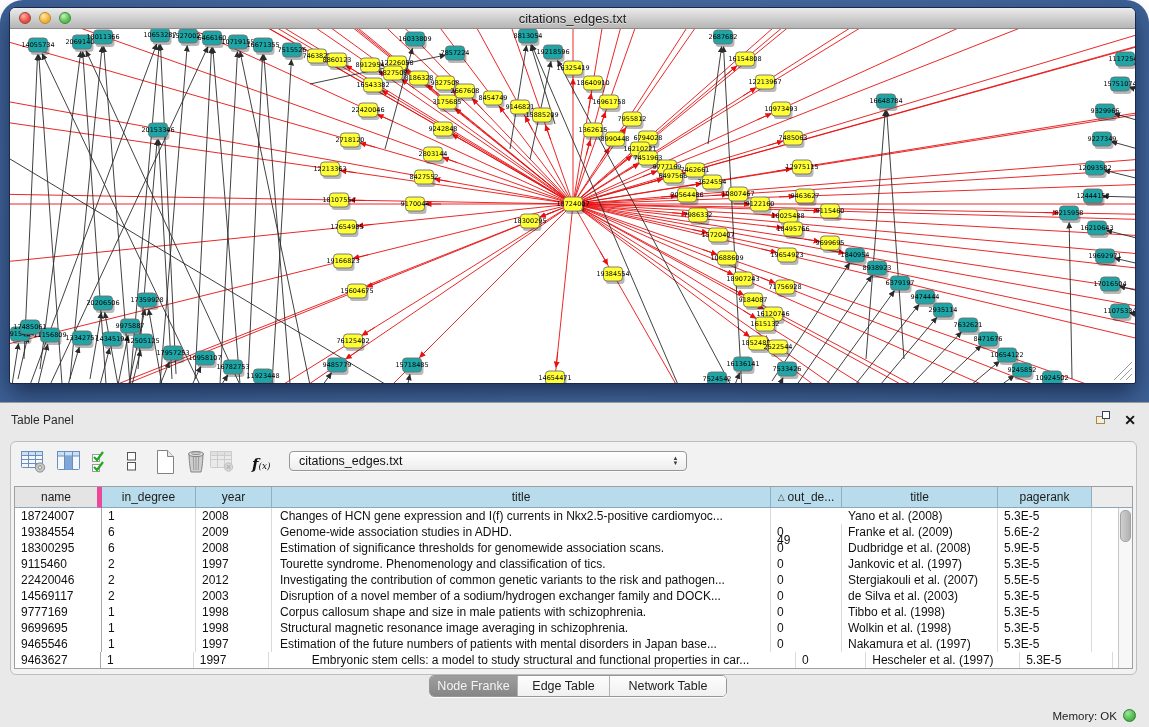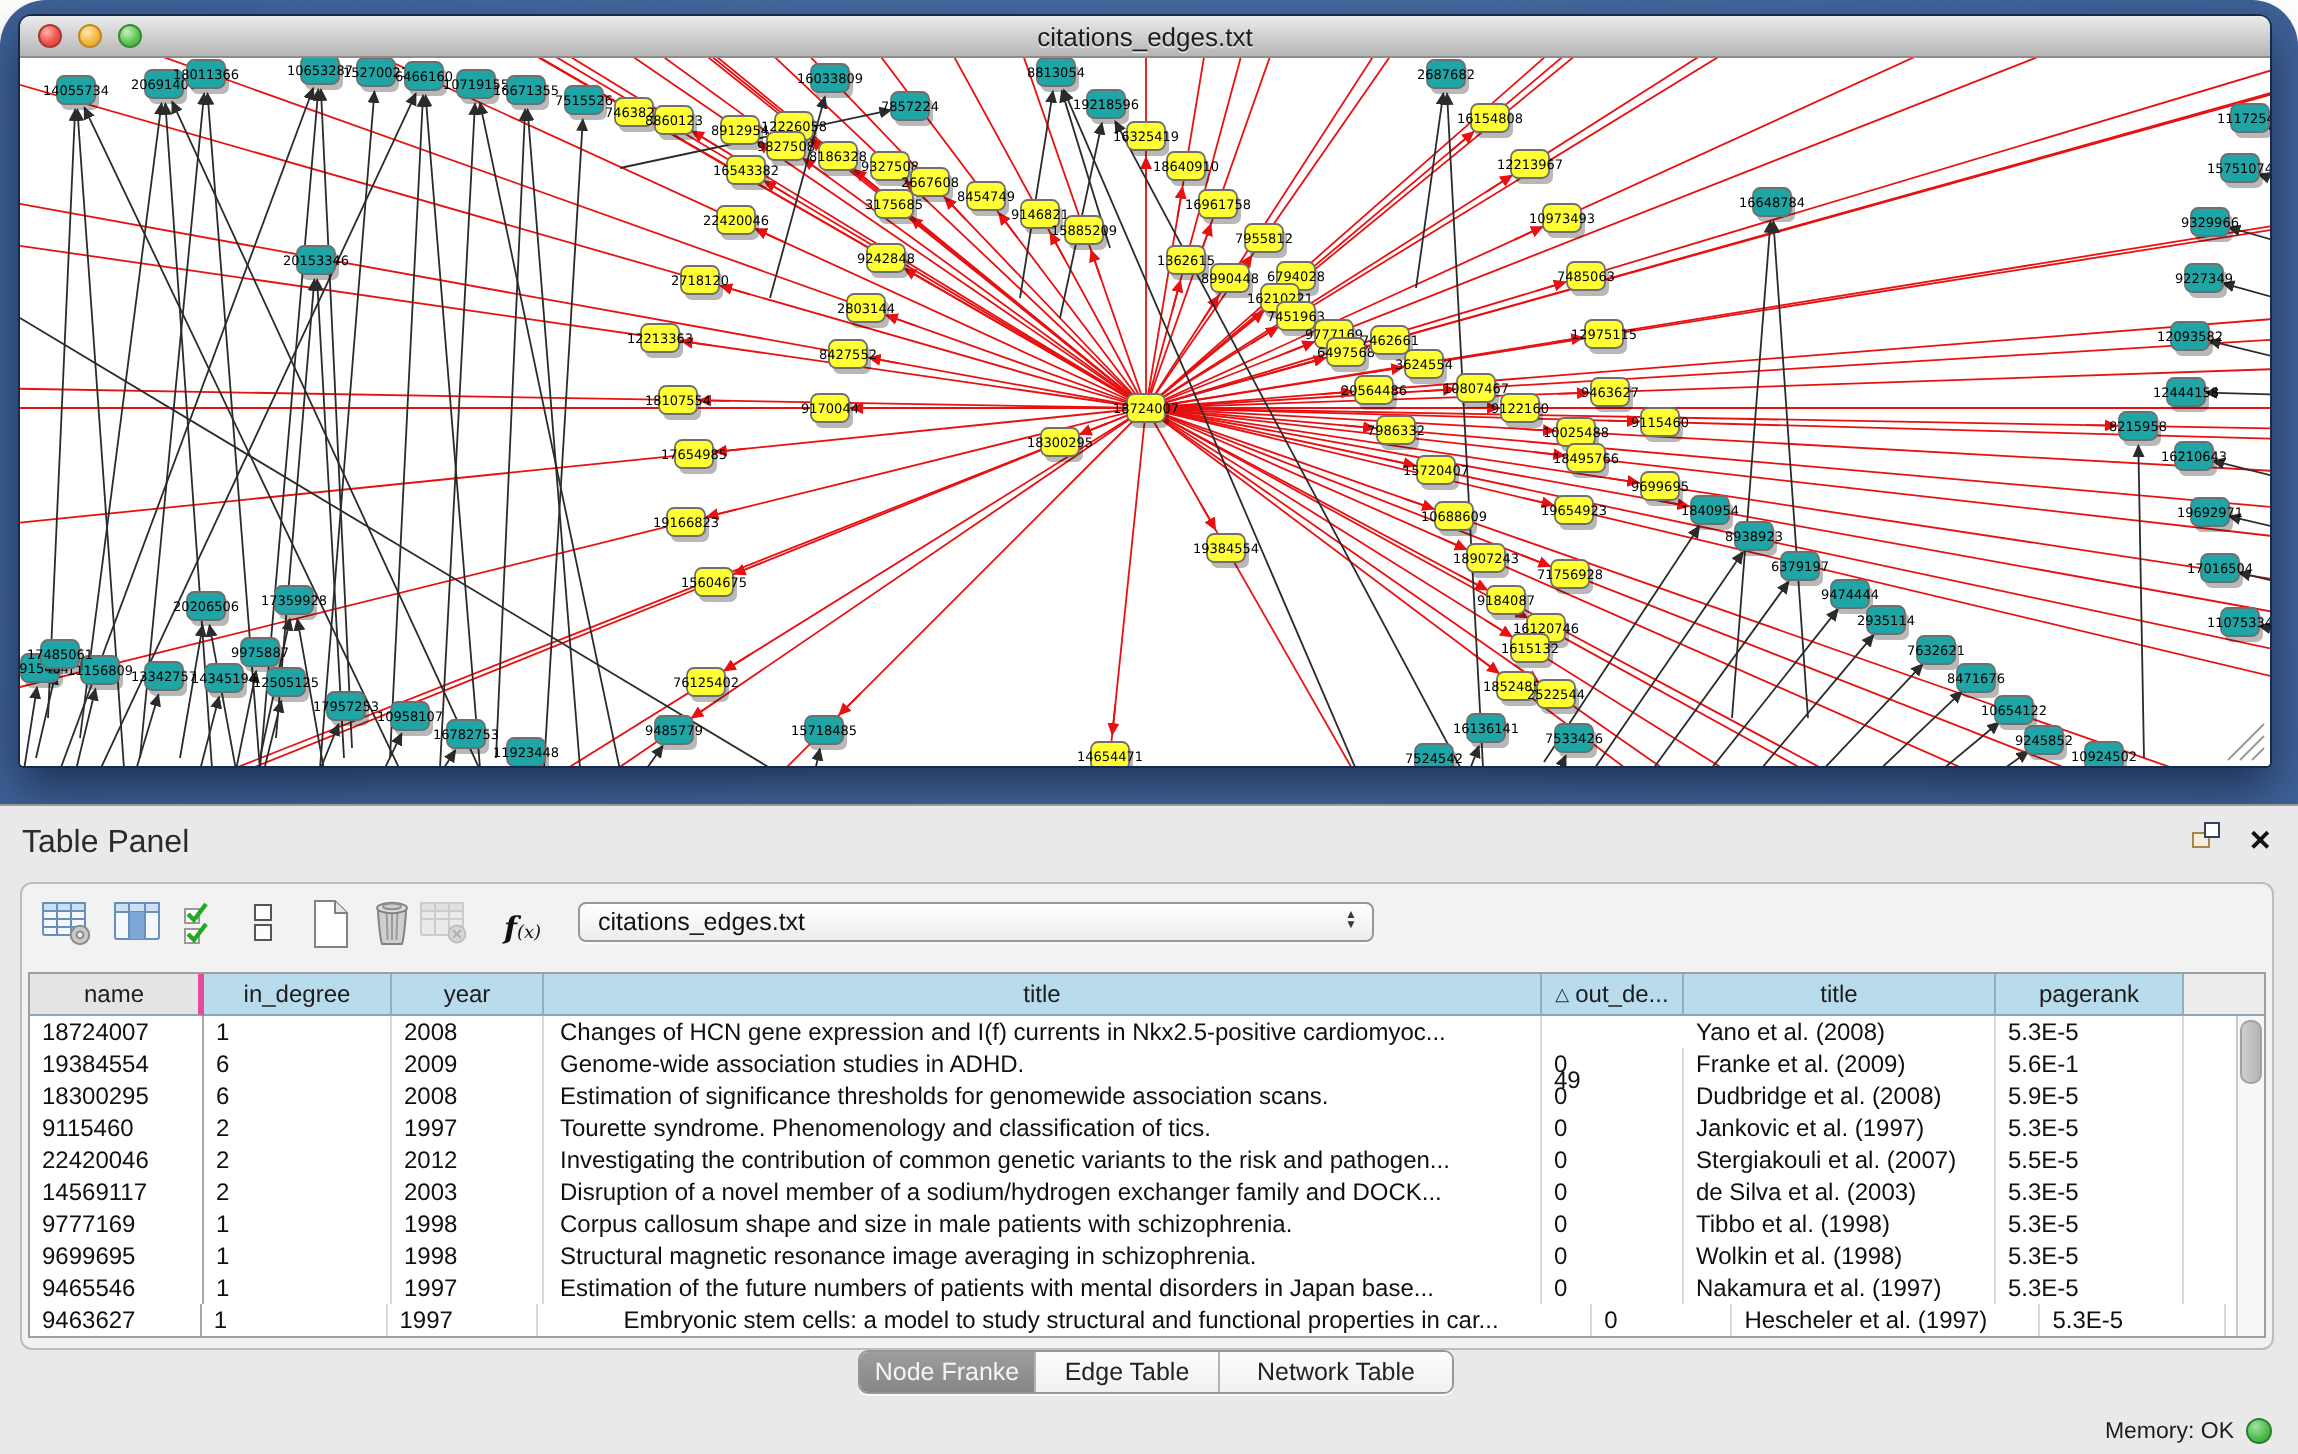--- a/index.html
+++ b/index.html
@@ -20,21 +20,21 @@
   .light.red{background:radial-gradient(circle at 35% 30%, #ffb3ab, #ee544a 55%, #cf3e35);border:1px solid #a83a32;}
   .light.yellow{background:radial-gradient(circle at 35% 30%, #ffe9b0, #f6b73c 55%, #dd9f2e);border:1px solid #bb8a25;}
   .light.green{background:radial-gradient(circle at 35% 30%, #c8f0c0, #61c555 55%, #3fa53a);border:1px solid #388a33;}
   .wtitle{font-size:13px;color:#1c1c1c;text-shadow:0 1px 0 rgba(255,255,255,.55);}
   .canvas{position:relative;height:354px;background:#fff;overflow:hidden;border-radius:0 0 2px 2px;}
   #graph{position:absolute;left:0;top:0;}
 
   
   .table-panel{position:absolute;left:0;top:402px;width:1149px;height:325px;
       background:#e9e9e9;border-top:1px solid #9a9a9a;}
-  .panel-title{position:absolute;left:11px;top:10px;font-size:16px;color:#2b2b2b;}
+  .panel-title{position:absolute;left:11px;top:10px;font-size:12px;color:#2b2b2b;}
   .panel-icons{position:absolute;right:13px;top:7px;display:flex;gap:13px;align-items:center;}
   .close-x{font-size:14px;font-weight:900;color:#111;line-height:14px;cursor:default;}
   .container{position:absolute;left:10px;top:38px;width:1127px;height:234px;box-sizing:border-box;
       background:#f2f2f2;border:1px solid #bdbdbd;border-radius:6px;}
   .tool{position:absolute;top:7px;}
   .fx{font-family:"DejaVu Serif",serif;font-style:italic;color:#111;top:12px;}
   .fx b{font-size:15px;font-weight:bold;}
   .fx i{font-size:9px;}
   .combo{position:absolute;left:278px;top:9px;width:398px;height:20px;box-sizing:border-box;
       background:linear-gradient(#ffffff,#ededed);border:1px solid #979797;border-radius:4px;
@@ -42,21 +42,21 @@
   .combo-text{flex:1;padding-left:9px;font-size:12.5px;color:#111;}
   .combo-arrows{width:17px;display:flex;flex-direction:column;align-items:center;color:#3a3a3a;
       font-size:6px;line-height:5px;padding-right:2px;}
 
   .table-wrap{position:absolute;left:3px;top:44px;width:1119px;height:183px;box-sizing:border-box;
       background:#fff;border:1px solid #9f9f9f;}
   .thead{display:flex;height:21px;}
   .hcell{box-sizing:border-box;height:21px;line-height:20px;text-align:center;font-size:12px;color:#1c1c1c;
       background:var(--table-header-blue,#b9dcec);border-right:1px solid #8fb0c2;border-bottom:1px solid #8aa8ba;
       display:flex;align-items:center;justify-content:center;gap:3px;overflow:hidden;white-space:nowrap;}
-  .hcell.hname{background:#e4e4e4;border-right:3px solid #ec4899;}
+  .hcell.hname{background:#e4e4e4;border-right:5px solid #ec4899;}
   .hcell.hfill{flex:1;background:#ececec;border-right:none;}
   .tri{font-size:9px;color:#333;}
   .tbody{position:absolute;left:0;top:21px;right:13px;bottom:0;overflow:hidden;}
   .trow{display:flex;height:16px;}
   .tcell{box-sizing:border-box;height:16px;line-height:16px;font-size:12px;color:#101010;
       padding-left:6px;white-space:nowrap;overflow:hidden;border-right:1px solid #dadada;}
   .tcell.c0{border-right:1px solid #a8a8a8;}
   .tcell.c3{padding-left:8px;}
   .tcell.cfill{flex:1;border-right:none;}
   .vscroll{position:absolute;top:21px;right:0;bottom:0;width:13px;background:#f7f7f7;border-left:1px solid #c9c9c9;}
@@ -1048,21 +1048,21 @@
               <div class="tcell c6" style="width: 94px;">5.3E-5</div>
               <div class="tcell cfill"></div>
             </div>
             <div class="trow">
               <div class="tcell c0" style="width: 87px;">19384554</div>
               <div class="tcell c1" style="width: 94px;">6</div>
               <div class="tcell c2" style="width: 76px;">2009</div>
               <div class="tcell c3" style="width: 499px;">Genome-wide association studies in ADHD.</div>
               <div class="tcell c4" style="width: 71px;">0</div>
               <div class="tcell c5" style="width: 156px;">Franke et al. (2009)</div>
-              <div class="tcell c6" style="width: 94px;">5.6E-1</div>
+              <div class="tcell c6" style="width: 94px;">5.6E-2</div>
               <div class="tcell cfill"></div>
             </div>
             <div class="trow">
               <div class="tcell c0" style="width: 87px;">18300295</div>
               <div class="tcell c1" style="width: 94px;">6</div>
               <div class="tcell c2" style="width: 76px;">2008</div>
               <div class="tcell c3" style="width: 499px;">Estimation of significance thresholds for genomewide association scans.</div>
               <div class="tcell c4" style="width: 71px;">0</div>
               <div class="tcell c5" style="width: 156px;">Dudbridge et al. (2008)</div>
               <div class="tcell c6" style="width: 94px;">5.9E-5</div>

